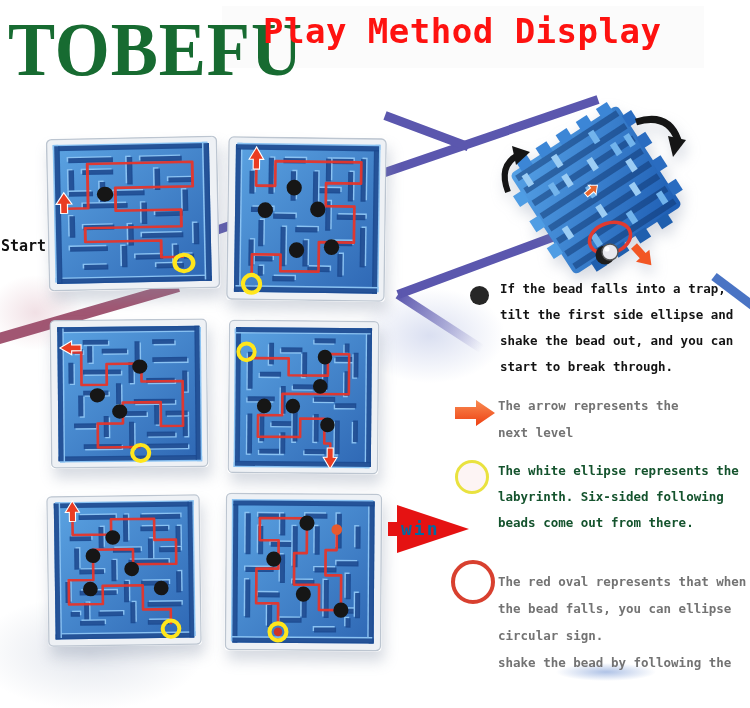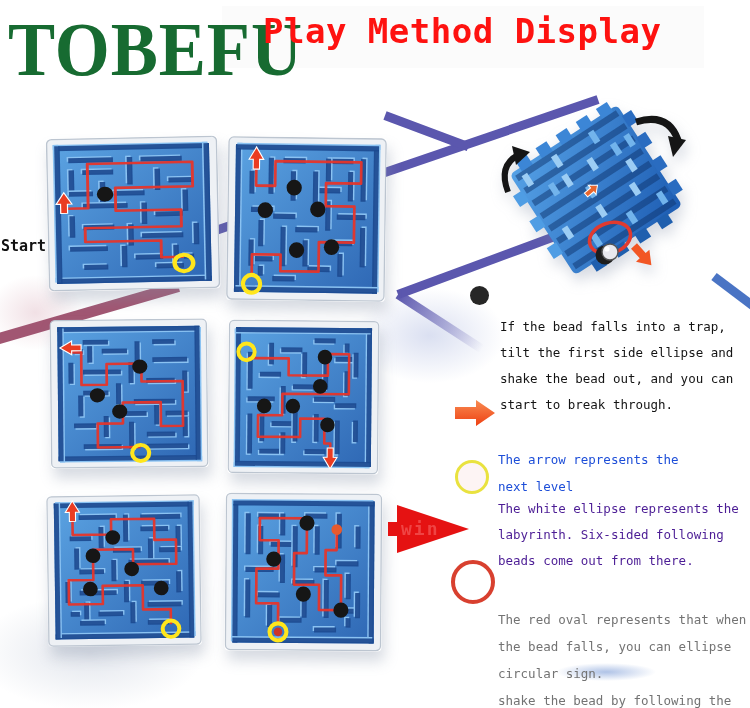--- a/index.html
+++ b/index.html
@@ -15,26 +15,26 @@
         text-shadow:1px 1px 0 rgba(255,255,255,.45), -1px -1px 0 rgba(255,255,255,.25);}
   .title{position:absolute;left:229px;top:11px;z-index:6;font-weight:bold;font-size:34px;
          letter-spacing:.5px;white-space:nowrap;margin-left:34px;}
   .title-bg{position:absolute;left:222px;top:6px;width:482px;height:62px;background:#fbfbfb;z-index:4;}
   
   .maze{position:absolute;z-index:2;box-shadow:3px 10px 14px rgba(130,142,165,.32);border-radius:4px;}
   .maze svg{display:block;width:100%;height:100%;}
   
   .start-label{position:absolute;left:1px;top:237px;z-index:6;font-size:15px;font-weight:bold;color:#111;}
   .win-wrap{position:absolute;left:385px;top:502px;width:86px;height:54px;z-index:6;}
-  .win-text{position:absolute;left:16px;top:16px;font-size:18px;font-weight:bold;color:#ef4444;letter-spacing:2px;}
+  .win-text{position:absolute;left:16px;top:16px;font-size:18px;font-weight:bold;color:#0369a1;letter-spacing:2px;}
   
   .cube-svg{position:absolute;left:486px;top:100px;width:228px;height:190px;z-index:3;
             filter:drop-shadow(3px 8px 7px rgba(120,132,160,.30));}
   
-  .legend-item{position:absolute;z-index:6;font-weight:normal;font-size:12.5px;margin-top:38px;}
+  .legend-item{position:absolute;z-index:6;font-weight:bold;font-size:12.5px;}
   .li-lines .ln{white-space:nowrap;}
   .lh26 .ln{line-height:26px;}
   .lh27 .ln{line-height:27px;}
   .li-icon{position:absolute;z-index:6;}
   .icon-dot{width:19px;height:19px;border-radius:50%;background:#262626;}
   .icon-ring-yellow{width:28px;height:28px;border-radius:50%;border:3.5px solid #e9e23f;background:#fdf4f4;}
   .icon-ring-red{width:36px;height:36px;border-radius:50%;border:4.5px solid #d8402f;background:transparent;}
 </style>
 </head>
 <body>
@@ -641,29 +641,29 @@
     <svg width="40" height="28" viewBox="0 0 40 28">
       <defs>
           <linearGradient id="oa" x1="0" y1="0" x2="0" y2="1">
         <stop offset="0" stop-color="#f88c52"></stop>
             <stop offset="1" stop-color="#ee4012"></stop>
           </linearGradient>
         </defs>
       <polygon points="0,8 21,8 21,1 40,14 21,27 21,20 0,20" fill="url(#oa)"></polygon>
     </svg>
   </span>
-  <div class="legend-item lh27" style="left: 498px; top: 408px; color: #1d4ed8;">
+  <div class="legend-item lh27" style="left: 498px; top: 392px; color: #737373;">
     <div class="li-lines">
       <div class="ln">The arrow represents the</div>
       <div class="ln">next level</div>
     </div>
   </div>
 
   <span class="li-icon icon-ring-yellow" style="left:455px;top:460px;"></span>
-  <div class="legend-item lh26" style="left: 498px; top: 458px; color: #4c1d95;">
+  <div class="legend-item lh26" style="left: 498px; top: 458px; color: #14532d;">
     <div class="li-lines">
       <div class="ln">The white ellipse represents the</div>
       <div class="ln">labyrinth. Six-sided following</div>
       <div class="ln">beads come out from there.</div>
     </div>
   </div>
 
   <span class="li-icon icon-ring-red" style="left:451px;top:560px;"></span>
   <div class="legend-item lh27" style="left: 498px; top: 568px; color: #737373;">
     <div class="li-lines">

